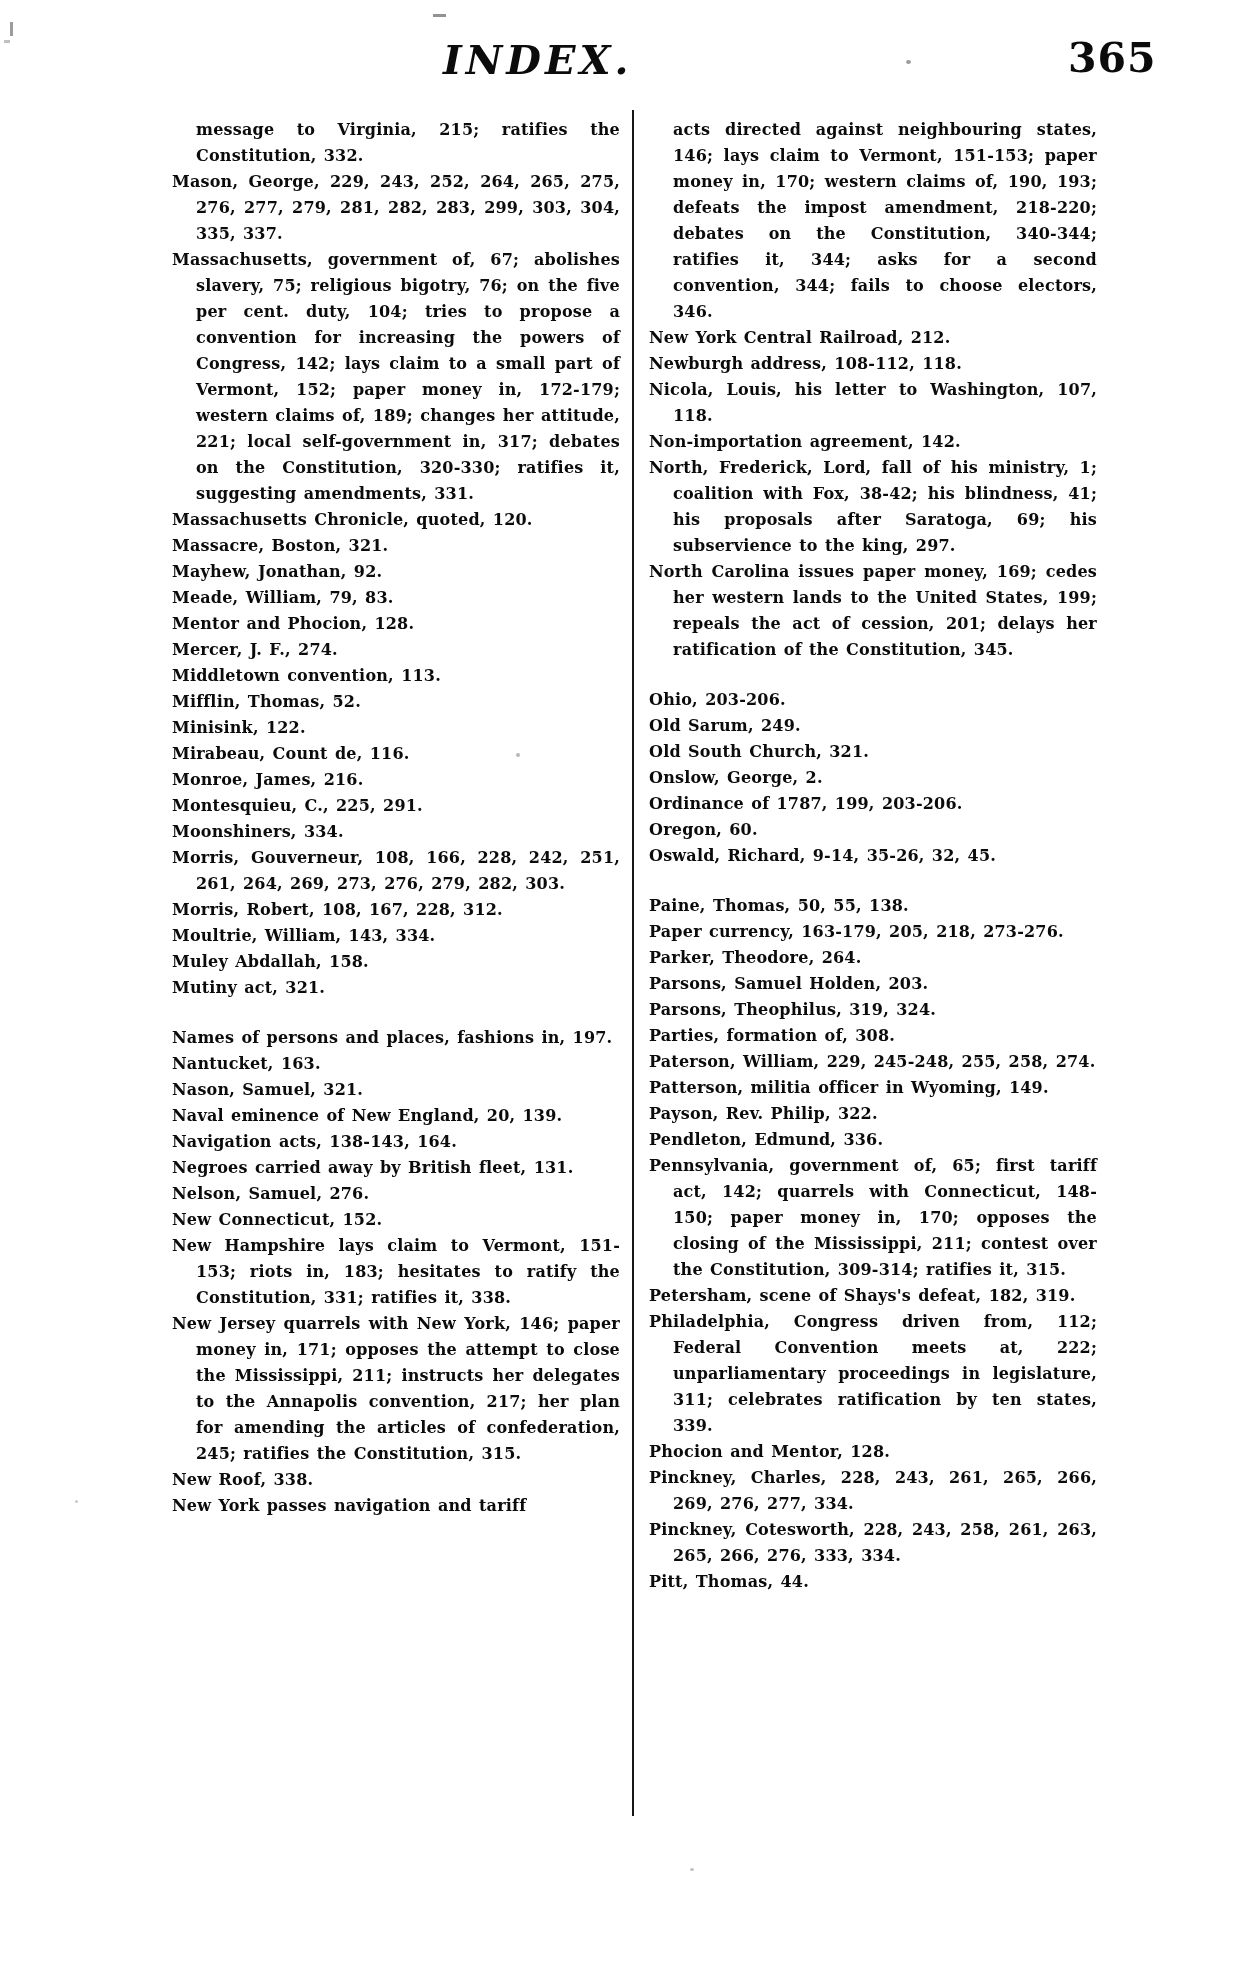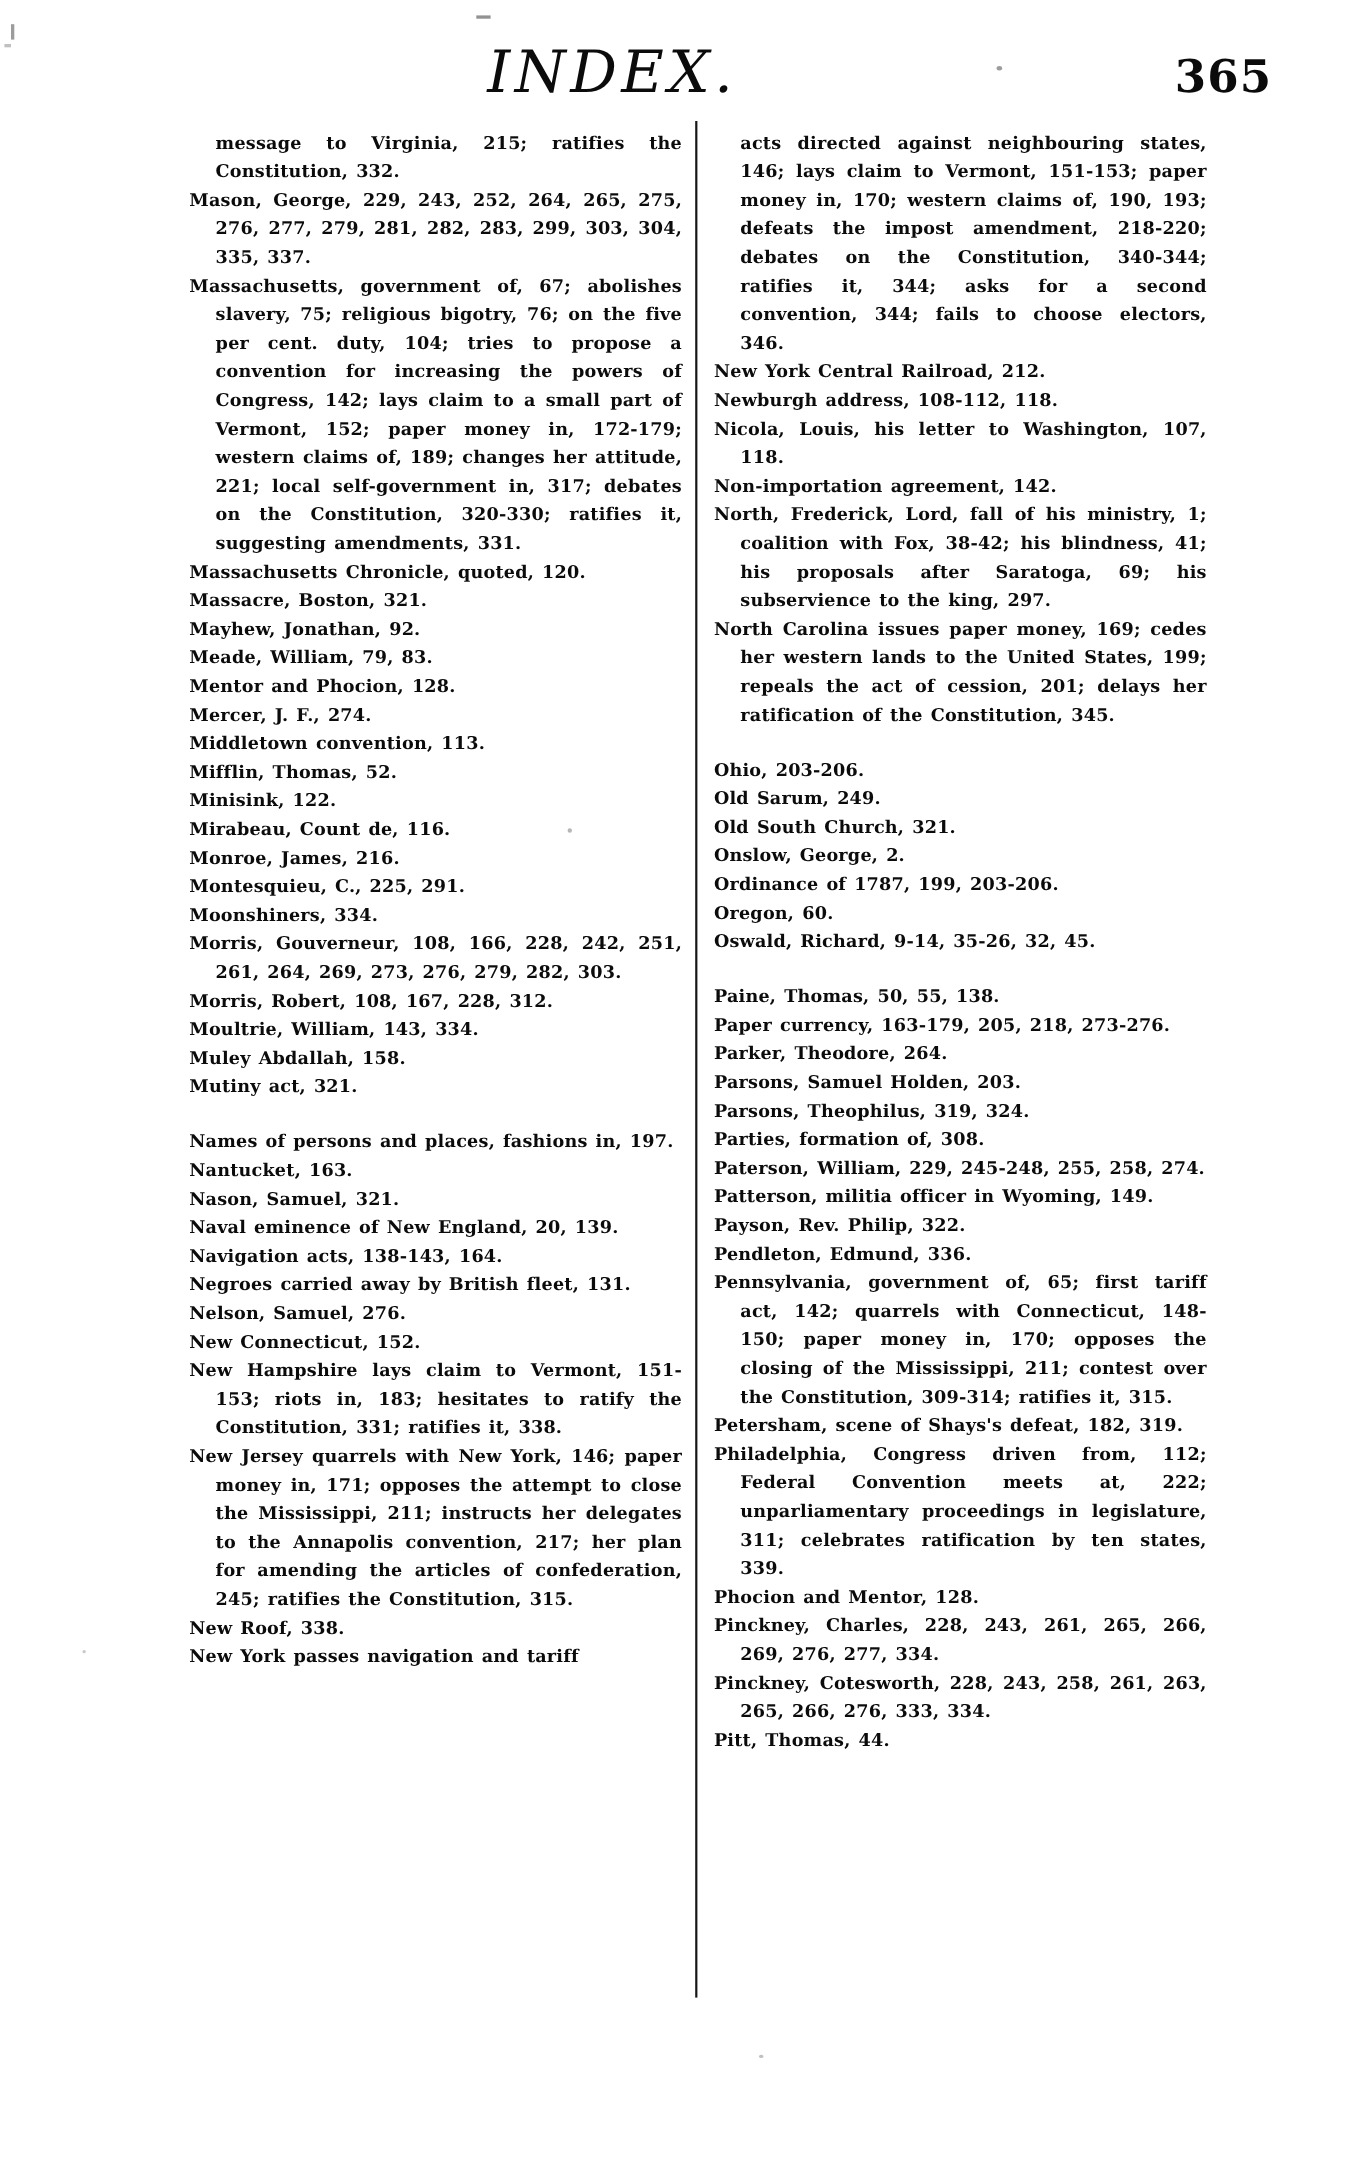--- a/index.html
+++ b/index.html
@@ -7,25 +7,25 @@
     width:1246px;height:1976px;
     background:#ffffff;
     font-family:"DejaVu Serif","Liberation Serif",serif;
     color:#0b0b0b;
     position:relative;
     overflow:hidden;
   }
   .page{position:absolute;inset:0;}
   .index-title{
     position:absolute;left:443px;top:36px;
-    font-size:53px;font-style:italic;font-weight:normal;
+    font-size:40px;font-style:italic;font-weight:bold;
     letter-spacing:4px;white-space:nowrap;
   }
   .page-num{
-    position:absolute;left:1068px;top:46px;
+    position:absolute;left:1068px;top:34px;
     font-size:41px;font-weight:bold;letter-spacing:1px;
   }
   .col{
     position:absolute;top:117px;width:448px;
     font-size:16px;line-height:26px;font-weight:bold;
     letter-spacing:0.2px;word-spacing:1.5px;
     text-align:justify;
   }
   .col-left{left:172px;}
   .col-right{left:649px;}

